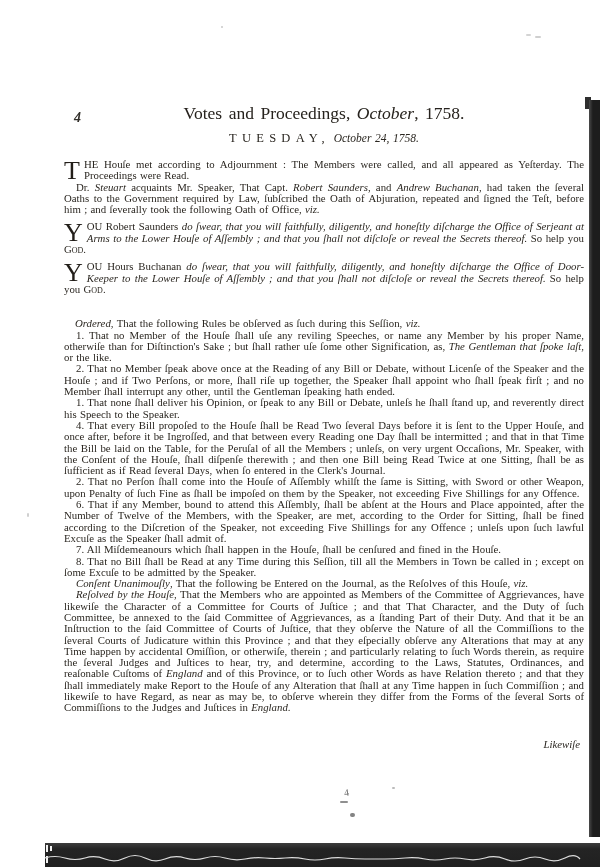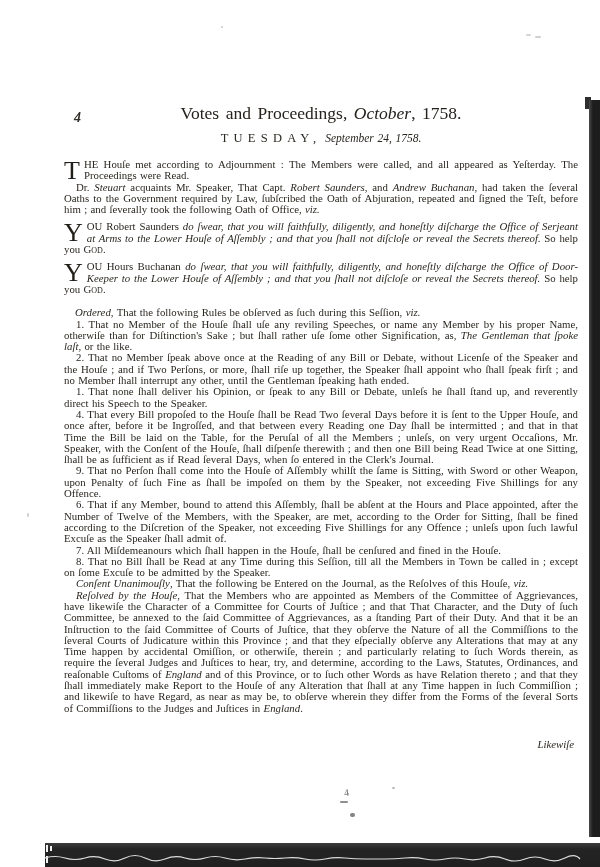--- a/index.html
+++ b/index.html
@@ -5,32 +5,32 @@
   html,body { margin:0; padding:0; background:#e9e9e9; }
   .scan-page {
     position:relative; width:600px; height:867px; overflow:hidden;
     background:#ffffff; color:#2a2620;
     font-family:"Liberation Serif", serif;
   }
   .page-number {
     position:absolute; left:74px; top:110px;
     font-size:14px; font-weight:bold; font-style:italic; color:#33302b;
   }
-  .text-block { position:absolute; left:64px; right:22px; top:0; }
+  .text-block { position:absolute; left:64px; right:16px; top:0; }
   .para { margin:0; font-size:10.8px; line-height:11.3px; text-align:justify; word-spacing:0.06em; }
   .para.title {
     margin-top:103px; text-align:center; font-size:17.5px; line-height:21px;
     word-spacing:0.12em; color:#26221d;
   }
   .para.dateline { margin-top:7px; text-align:center; font-size:12.5px; line-height:15px; }
   .para.dateline .ls { letter-spacing:0.42em; }
   .para.dateline .i { font-size:11.5px; }
   .para.first-body { margin-top:13px; }
   .para.oath { margin-top:6px; margin-bottom:5px; }
-  .para.ordered { margin-top:12px; text-indent:11px; }
+  .para.ordered { margin-top:23px; text-indent:11px; }
   .para.indent { text-indent:12px; }
   .para.catchword { text-align:right; margin-top:25px; padding-right:4px; }
   .i  { font-style:italic; }
   .sc { font-variant:small-caps; }
   .dropcap {
     float:left; font-size:26px; line-height:21px; height:21px;
     padding:1px 4px 0 0; color:#221e19;
   }
   .signature-mark {
     position:absolute; left:344px; top:787px;
@@ -62,31 +62,31 @@
 </style>
 </head>
 <body>
 
 <div class="scan-page">
 
   <div class="page-number">4</div>
 
   <div class="text-block">
       <p class="para title"><span>Votes and Proceedings, </span><span class="i">October</span><span>, 1758.</span></p>
-      <p class="para dateline"><span class="ls">TUESDAY,</span><span> </span><span class="i">September 24, 1758.</span></p>
+      <p class="para dateline"><span class="ls">TUESDAY,</span><span> </span><span class="i">October 24, 1758.</span></p>
       <p class="para first-body"><span class="dropcap">T</span><span>HE Houſe met according to Adjournment : The Members were called, and all appeared as Yeſterday. The Proceedings were Read.</span></p>
       <p class="para indent"><span>Dr. </span><span class="i">Steuart</span><span> acquaints Mr. Speaker, That Capt. </span><span class="i">Robert Saunders</span><span>, and </span><span class="i">Andrew Buchanan</span><span>, had taken the ſeveral Oaths to the Government required by Law, ſubſcribed the Oath of Abjuration, repeated and ſigned the Teſt, before him ; and ſeverally took the following Oath of Office, </span><span class="i">viz.</span></p>
       <p class="para oath"><span class="dropcap">Y</span><span>OU Robert Saunders </span><span class="i">do ſwear, that you will faithfully, diligently, and honeſtly diſcharge the Office of Serjeant at Arms to the Lower Houſe of Aſſembly ; and that you ſhall not diſcloſe or reveal the Secrets thereof.</span><span>  So help you </span><span class="sc">God</span><span>.</span></p>
       <p class="para oath"><span class="dropcap">Y</span><span>OU Hours Buchanan </span><span class="i">do ſwear, that you will faithfully, diligently, and honeſtly diſcharge the Office of Door-Keeper to the Lower Houſe of Aſſembly ; and that you ſhall not diſcloſe or reveal the Secrets thereof.</span><span>  So help you </span><span class="sc">God</span><span>.</span></p>
       <p class="para ordered"><span class="i">Ordered</span><span>, That the following Rules be obſerved as ſuch during this Seſſion, </span><span class="i">viz.</span></p>
       <p class="para indent"><span>1. That no Member of the Houſe ſhall uſe any reviling Speeches, or name any Member by his proper Name, otherwiſe than for Diſtinction's Sake ; but ſhall rather uſe ſome other Signification, as, </span><span class="i">The Gentleman that ſpoke laſt</span><span>, or the like.</span></p>
       <p class="para indent"><span>2. That no Member ſpeak above once at the Reading of any Bill or Debate, without Licenſe of the Speaker and the Houſe ; and if Two Perſons, or more, ſhall riſe up together, the Speaker ſhall appoint who ſhall ſpeak firſt ; and no Member ſhall interrupt any other, until the Gentleman ſpeaking hath ended.</span></p>
       <p class="para indent"><span>1. That none ſhall deliver his Opinion, or ſpeak to any Bill or Debate, unleſs he ſhall ſtand up, and reverently direct his Speech to the Speaker.</span></p>
       <p class="para indent"><span>4. That every Bill propoſed to the Houſe ſhall be Read Two ſeveral Days before it is ſent to the Upper Houſe, and once after, before it be Ingroſſed, and that between every Reading one Day ſhall be intermitted ; and that in that Time the Bill be laid on the Table, for the Peruſal of all the Members ; unleſs, on very urgent Occaſions, Mr. Speaker, with the Conſent of the Houſe, ſhall diſpenſe therewith ; and then one Bill being Read Twice at one Sitting, ſhall be as ſufficient as if Read ſeveral Days, when ſo entered in the Clerk's Journal.</span></p>
-      <p class="para indent"><span>9. That no Perſon ſhall come into the Houſe of Aſſembly whilſt the ſame is Sitting, with Sword or other Weapon, upon Penalty of ſuch Fine as ſhall be impoſed on them by the Speaker, not exceeding Five Shillings for any Offence.</span></p>
+      <p class="para indent"><span>2. That no Perſon ſhall come into the Houſe of Aſſembly whilſt the ſame is Sitting, with Sword or other Weapon, upon Penalty of ſuch Fine as ſhall be impoſed on them by the Speaker, not exceeding Five Shillings for any Offence.</span></p>
       <p class="para indent"><span>6. That if any Member, bound to attend this Aſſembly, ſhall be abſent at the Hours and Place appointed, after the Number of Twelve of the Members, with the Speaker, are met, according to the Order for Sitting, ſhall be fined according to the Diſcretion of the Speaker, not exceeding Five Shillings for any Offence ; unleſs upon ſuch lawful Excuſe as the Speaker ſhall admit of.</span></p>
       <p class="para indent"><span>7. All Miſdemeanours which ſhall happen in the Houſe, ſhall be cenſured and fined in the Houſe.</span></p>
       <p class="para indent"><span>8. That no Bill ſhall be Read at any Time during this Seſſion, till all the Members in Town be called in ; except on ſome Excuſe to be admitted by the Speaker.</span></p>
       <p class="para indent"><span class="i">Conſent Unanimouſly</span><span>, That the following be Entered on the Journal, as the Reſolves of this Houſe, </span><span class="i">viz.</span></p>
       <p class="para indent"><span class="i">Reſolved by the Houſe</span><span>, That the Members who are appointed as Members of the Committee of Aggrievances, have likewiſe the Character of a Committee for Courts of Juſtice ; and that That Character, and the Duty of ſuch Committee, be annexed to the ſaid Committee of Aggrievances, as a ſtanding Part of their Duty.  And that it be an Inſtruction to the ſaid Committee of Courts of Juſtice, that they obſerve the Nature of all the Commiſſions to the ſeveral Courts of Judicature within this Province ; and that they eſpecially obſerve any Alterations that may at any Time happen by accidental Omiſſion, or otherwiſe, therein ; and particularly relating to ſuch Words therein, as require the ſeveral Judges and Juſtices to hear, try, and determine, according to the Laws, Statutes, Ordinances, and reaſonable Cuſtoms of </span><span class="i">England</span><span> and of this Province, or to ſuch other Words as have Relation thereto ; and that they ſhall immediately make Report to the Houſe of any Alteration that ſhall at any Time happen in ſuch Commiſſion ; and likewiſe to have Regard, as near as may be, to obſerve wherein they differ from the Forms of the ſeveral Sorts of Commiſſions to the Judges and Juſtices in </span><span class="i">England</span><span>.</span></p>
       <p class="para catchword"><span class="i">Likewiſe</span></p>
     </div>
 
   <div class="signature-mark">4</div>
 

